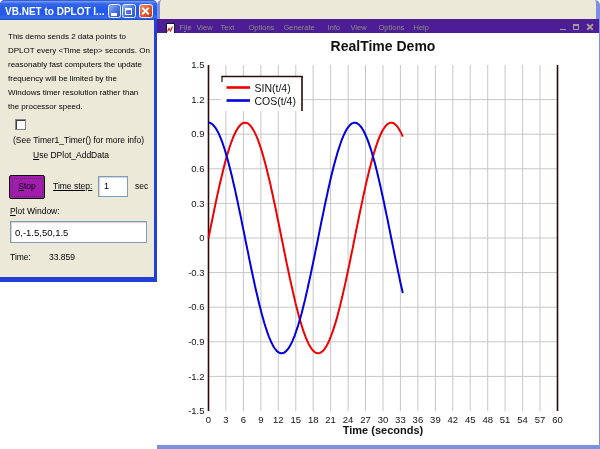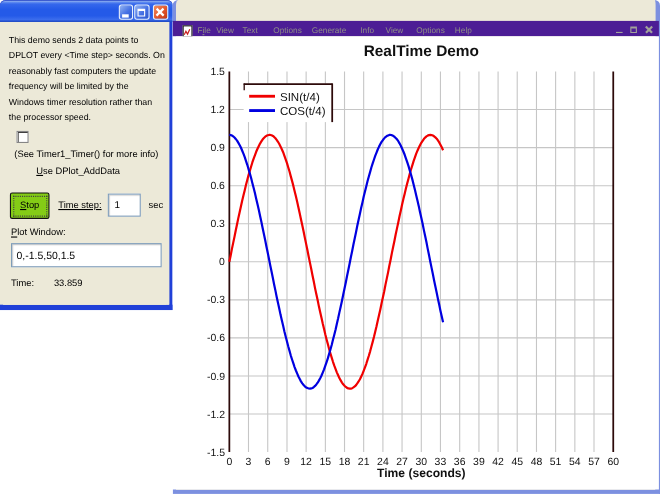--- a/index.html
+++ b/index.html
@@ -135,37 +135,38 @@
 <line x1="302" y1="76" x2="302" y2="111" stroke="#2d0a0a" stroke-width="1.6"></line>
 <line x1="222" y1="76" x2="222" y2="82" stroke="#2d0a0a" stroke-width="1.2"></line>
 <line x1="226.5" y1="87.5" x2="250" y2="87.5" stroke="#f00000" stroke-width="2.6"></line>
 <line x1="226.5" y1="100.5" x2="250" y2="100.5" stroke="#0000e0" stroke-width="2.6"></line>
 <text x="254.5" y="91.5" font-size="10.5" fill="#111">SIN(t/4)</text>
 <text x="254.5" y="104.5" font-size="10.5" fill="#111">COS(t/4)</text>
 </svg>
 
 <div id="w1">
   <div id="w1bar">
+    <div id="w1title">VB.NET to DPLOT I...</div>
     <div class="tbtn bblue" style="left:107.7px;top:3.2px;width:13.5px;height:13.5px">
       <div class="abs" style="left:2.3px;top:8.3px;width:6px;height:2.2px;background:#fff"></div>
     </div>
     <div class="tbtn bblue" style="left:122px;top:3.2px;width:13.5px;height:13.5px">
       <div class="abs" style="left:2.2px;top:2.6px;width:7px;height:7px;border:1.4px solid #fff;border-top-width:2.4px"></div>
     </div>
     <div class="tbtn" style="left:139px;top:3.2px;width:13.5px;height:13.5px;background:linear-gradient(135deg,#f09060 0%,#e2562c 55%,#c23812 100%)">
       <div class="abs" style="left:1.2px;top:4.8px;width:9px;height:2.2px;background:#fff;transform:rotate(45deg)"></div>
       <div class="abs" style="left:1.2px;top:4.8px;width:9px;height:2.2px;background:#fff;transform:rotate(-45deg)"></div>
     </div>
   </div>
   <div id="w1c">
     <div id="para">This demo sends 2 data points to<br>DPLOT every &lt;Time step&gt; seconds. On<br>reasonably fast computers the update<br>frequency will be limited by the<br>Windows timer resolution rather than<br>the processor speed.</div>
     <div class="cb"></div>
     <div class="abs" style="left:33px;top:86px;margin-top:44px;"><u>U</u>se DPlot_AddData</div>
     <div class="abs" style="left:13px;top:115px;">(See Timer1_Timer() for more info)</div>
-    <div class="abs" style="left:9px;top:155px;width:36px;height:24px;background:#84cc16;
+    <div class="abs" style="left:9px;top:155px;width:36px;height:24px;background:#a21caf;
          border:1.8px solid #101010;border-radius:2px;">
       <div class="abs" style="left:1.5px;top:1.5px;right:1.5px;bottom:1.5px;border:1px dotted #404040"></div>
       <div style="text-align:center;margin-top:5px;font-size:8.5px"><u>S</u>top</div>
     </div>
     <div class="abs" style="left:53px;top:161px;text-decoration:underline;">Time step:</div>
     <div class="tfield abs" style="left:98px;top:156px;width:30px;height:21px;">
       <div class="abs" style="left:5px;top:4px;font-size:9px">1</div>
     </div>
     <div class="abs" style="left:135px;top:161px;">sec</div>
     <div class="abs" style="left:10px;top:186px;"><u>P</u>lot Window:</div>

